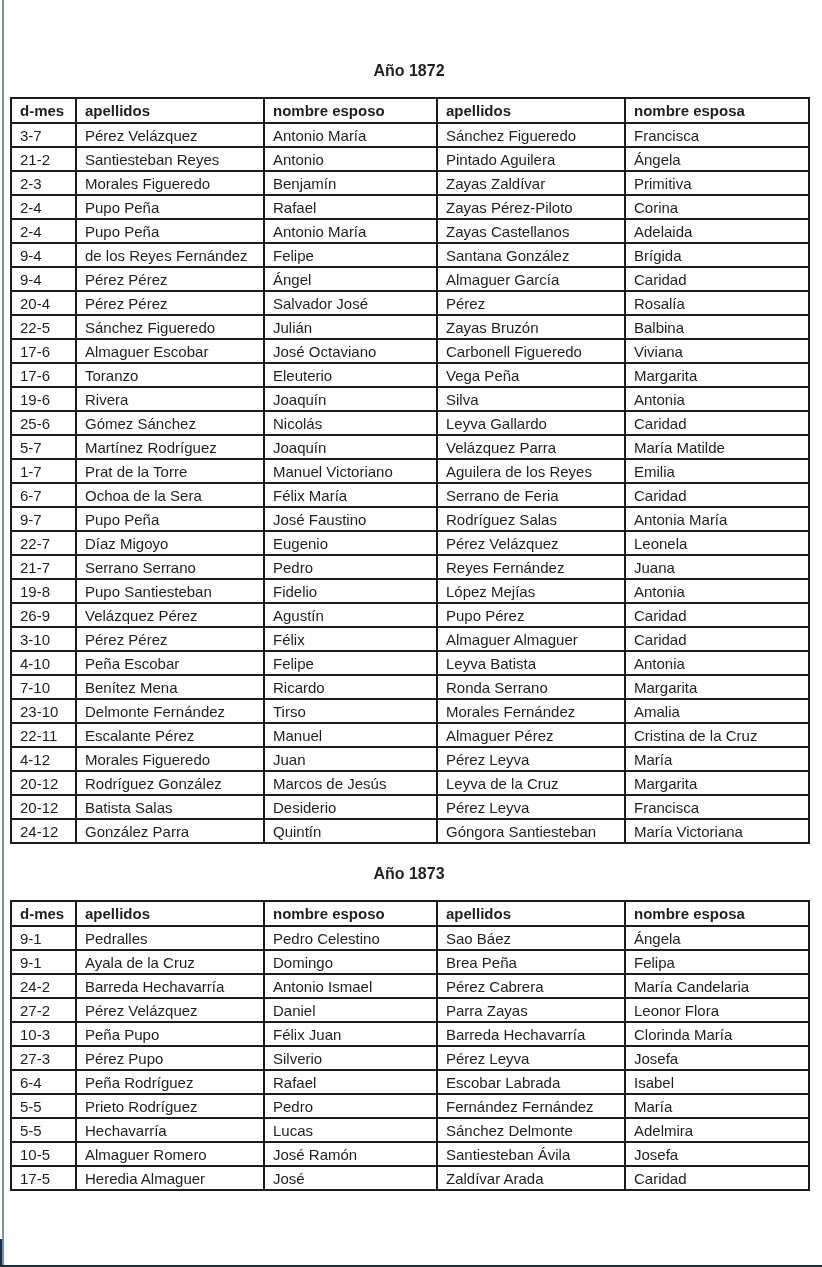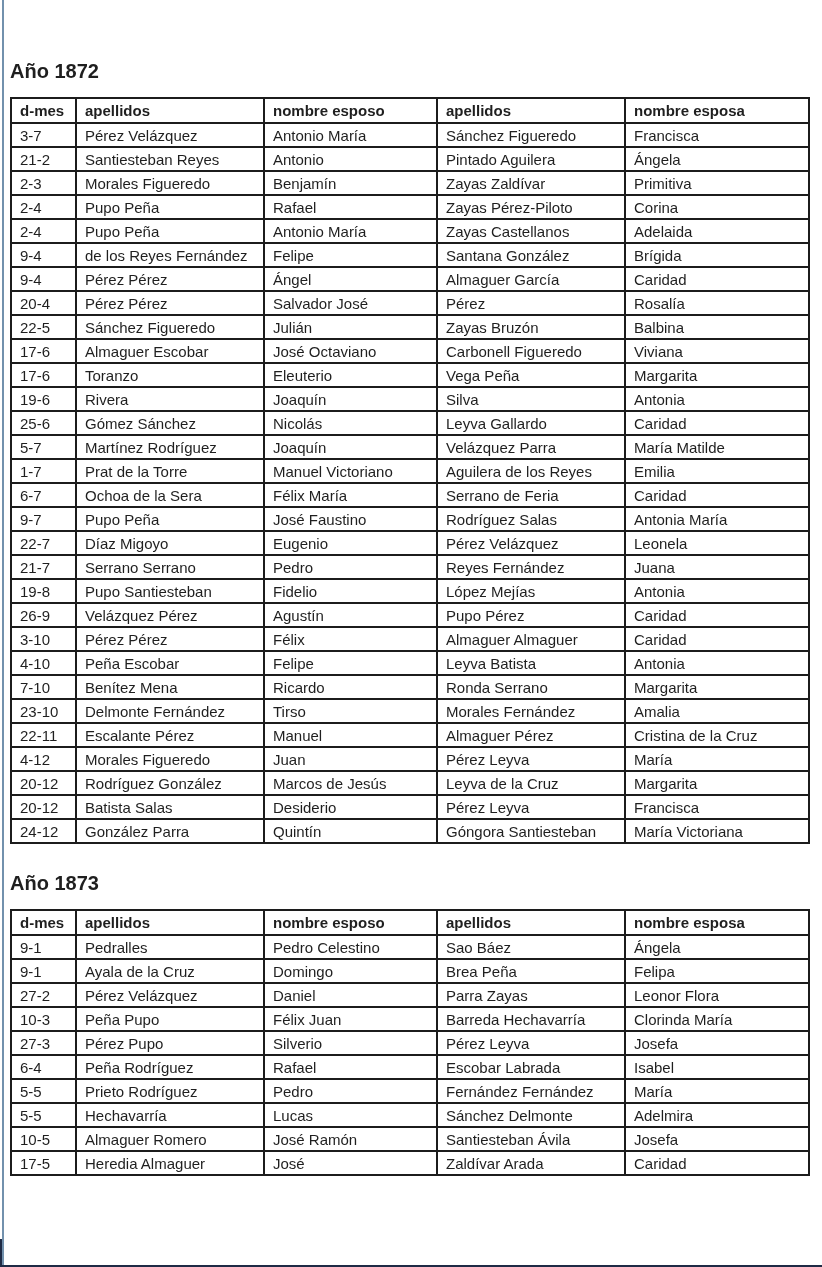--- a/index.html
+++ b/index.html
@@ -39,27 +39,27 @@
 
   .content {
     position: absolute;
     left: 10px; top: 0;
     width: 798px;
   }
 
   .year-title {
     margin: 0;
     padding: 0;
-    text-align: left;
-    font-size: 20px;
+    text-align: center;
+    font-size: 16px;
     font-weight: bold;
     line-height: 20px;
   }
   #title-1872 { margin-top: 61px; margin-bottom: 16px; }
-  #title-1873 { margin-top: 29px; margin-bottom: 16px; }
+  #title-1873 { margin-top: 20px; margin-bottom: 16px; }
 
   table.records {
     border-collapse: collapse;
     table-layout: fixed;
     width: 798px;
     border: 2px solid var(--border-color, #1c1c1c);
   }
   table.records col.c1 { width: 65px;  }
   table.records col.c2 { width: 188px; }
   table.records col.c3 { width: 173px; }
@@ -355,20 +355,27 @@
           <td><span class="cell-text">Ángela</span></td>
         </tr>
         <tr>
           <td><span class="cell-text">9-1</span></td>
           <td><span class="cell-text">Ayala de la Cruz</span></td>
           <td><span class="cell-text">Domingo</span></td>
           <td><span class="cell-text">Brea Peña</span></td>
           <td><span class="cell-text">Felipa</span></td>
         </tr>
         <tr>
+          <td><span class="cell-text">24-2</span></td>
+          <td><span class="cell-text">Barreda Hechavarría</span></td>
+          <td><span class="cell-text">Antonio Ismael</span></td>
+          <td><span class="cell-text">Pérez Cabrera</span></td>
+          <td><span class="cell-text">María Candelaria</span></td>
+        </tr>
+        <tr>
           <td><span class="cell-text">27-2</span></td>
           <td><span class="cell-text">Pérez Velázquez</span></td>
           <td><span class="cell-text">Daniel</span></td>
           <td><span class="cell-text">Parra Zayas</span></td>
           <td><span class="cell-text">Leonor Flora</span></td>
         </tr>
         <tr>
           <td><span class="cell-text">10-3</span></td>
           <td><span class="cell-text">Peña Pupo</span></td>
           <td><span class="cell-text">Félix Juan</span></td>

